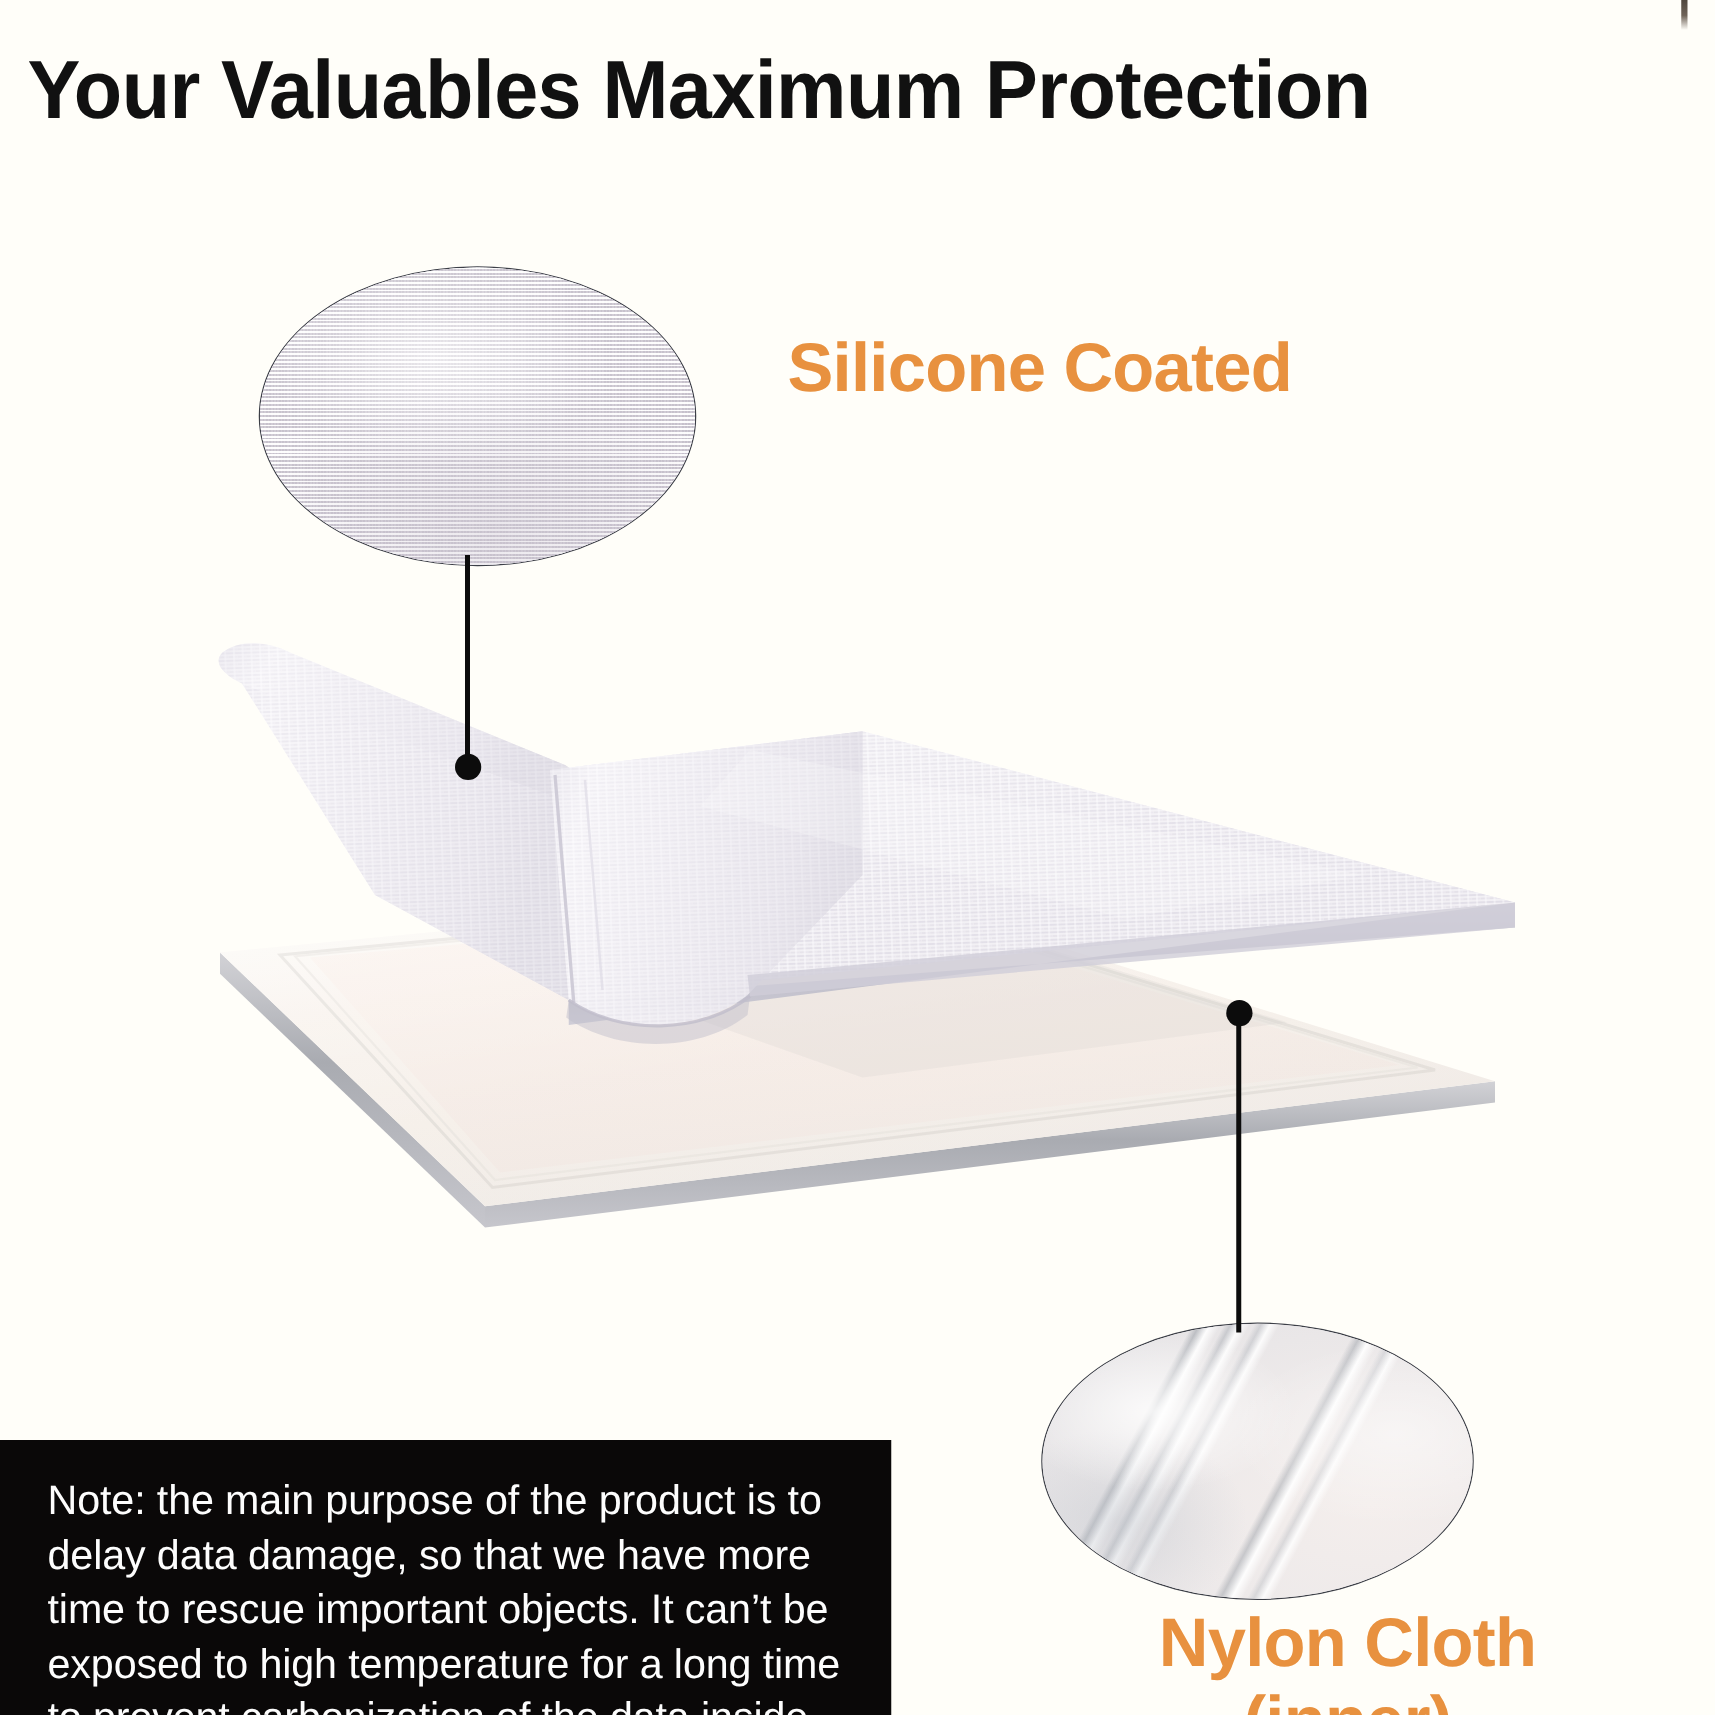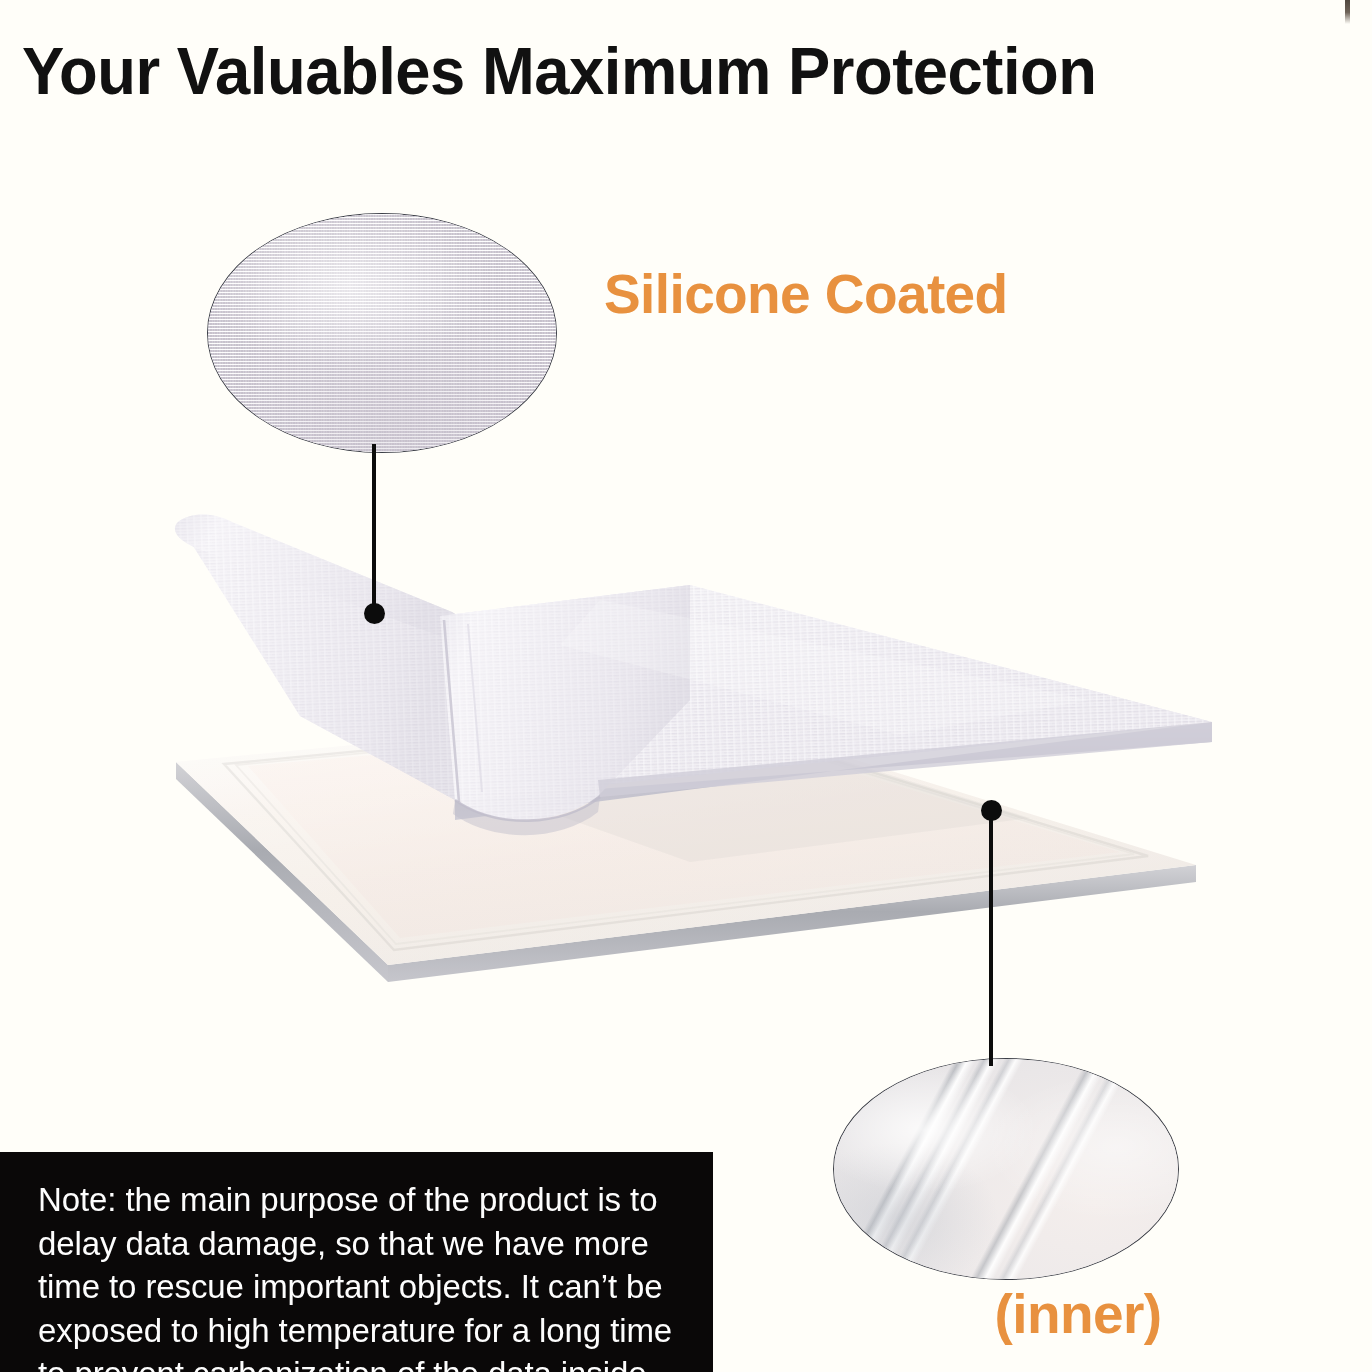--- a/index.html
+++ b/index.html
@@ -155,21 +155,21 @@
 
   
   .callout {
     position: absolute;
     color: #e8913f;
     font-family: "Liberation Sans", sans-serif;
     font-weight: 700;
     letter-spacing: -0.6px;
   }
   #label-fiberglass {
-    left: 604px;
+    left: 630px;
     top: 263px;
     width: 560px;
     font-size: 55px;
     line-height: 62px;
   }
   #label-nylon {
     left: 843px;
     top: 1283px;
     width: 470px;
     font-size: 55px;
@@ -328,20 +328,21 @@
   </div>
 
   <div id="mag-nylon" class="mag">
     <div class="tex"></div>
     <div class="sheen"></div>
   </div>
   <div id="leader-line-nylon" class="leader-line"></div>
   <div id="leader-dot-nylon" class="leader-dot"></div>
 
   <div id="label-nylon" class="callout">
+    <span class="l1">Nylon Cloth</span>
     <span class="l2">(inner)</span>
   </div>
 
   <div id="note-box">
     <div id="note-text">Note: the main purpose of the product is to delay data damage, so that we have more time to rescue important objects. It can’t be exposed to high temperature for a long time to prevent carbonization of the data inside.</div>
   </div>
 
 </div>
 
 </body></html>

